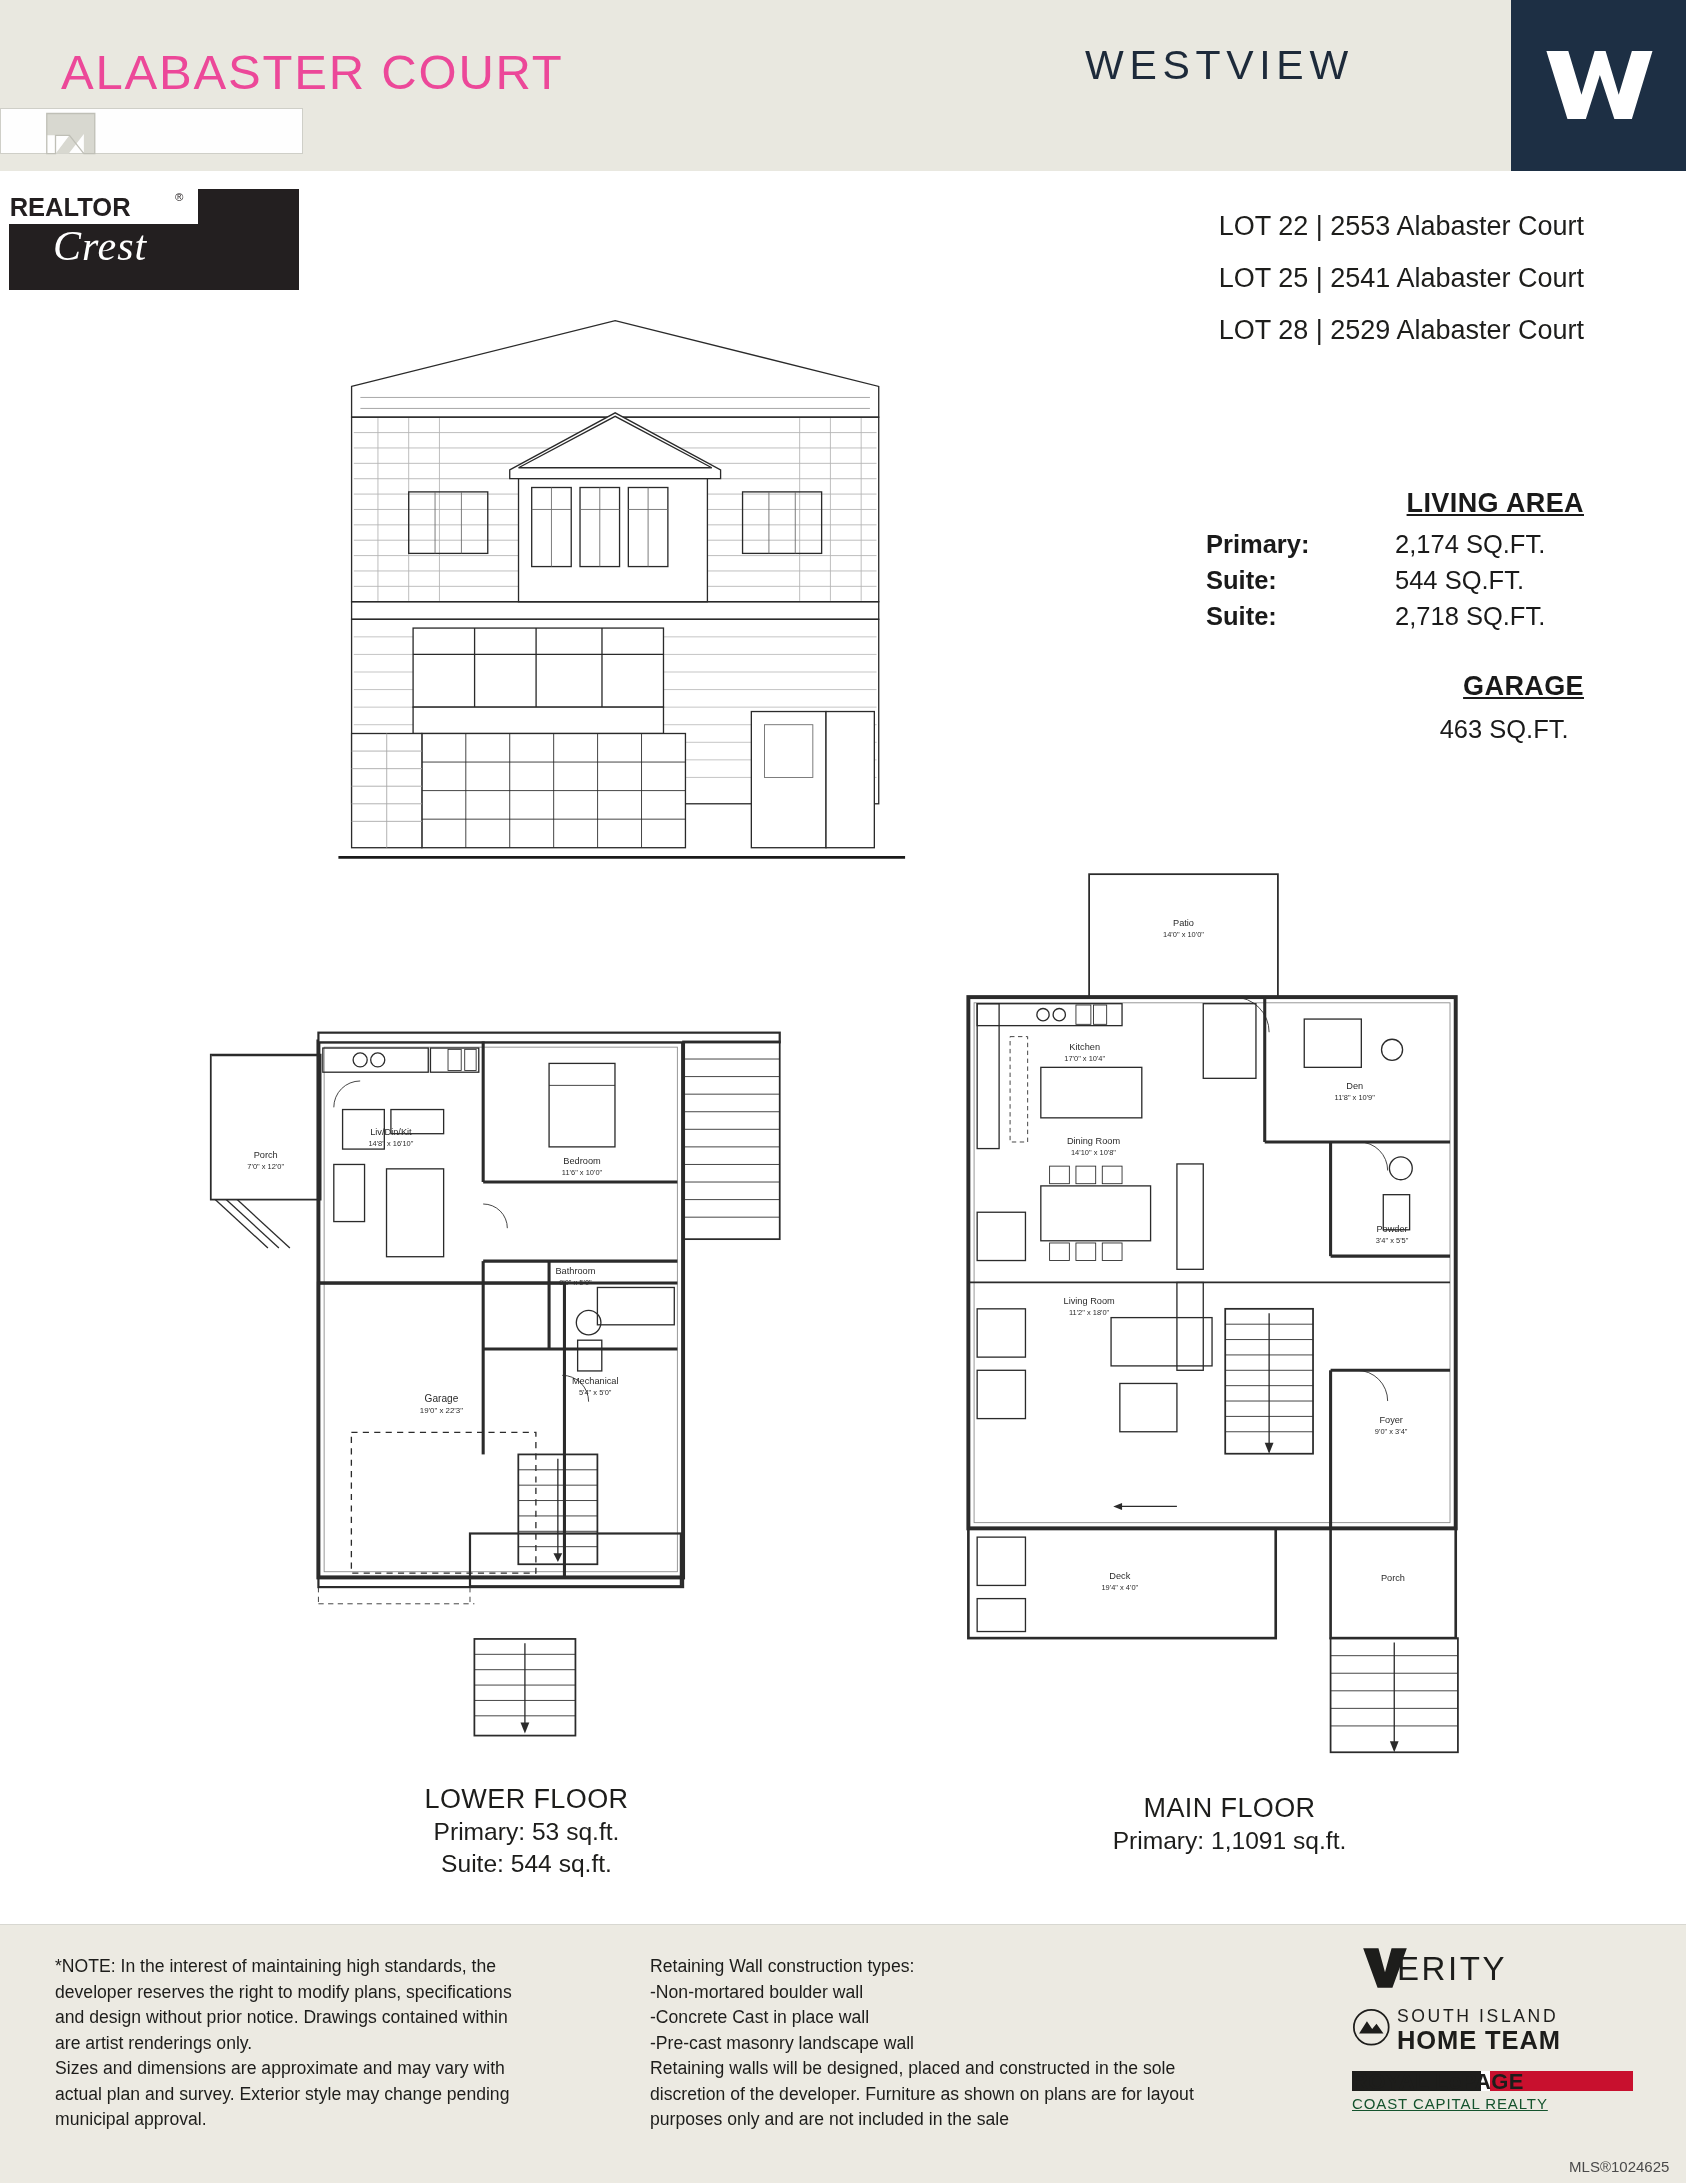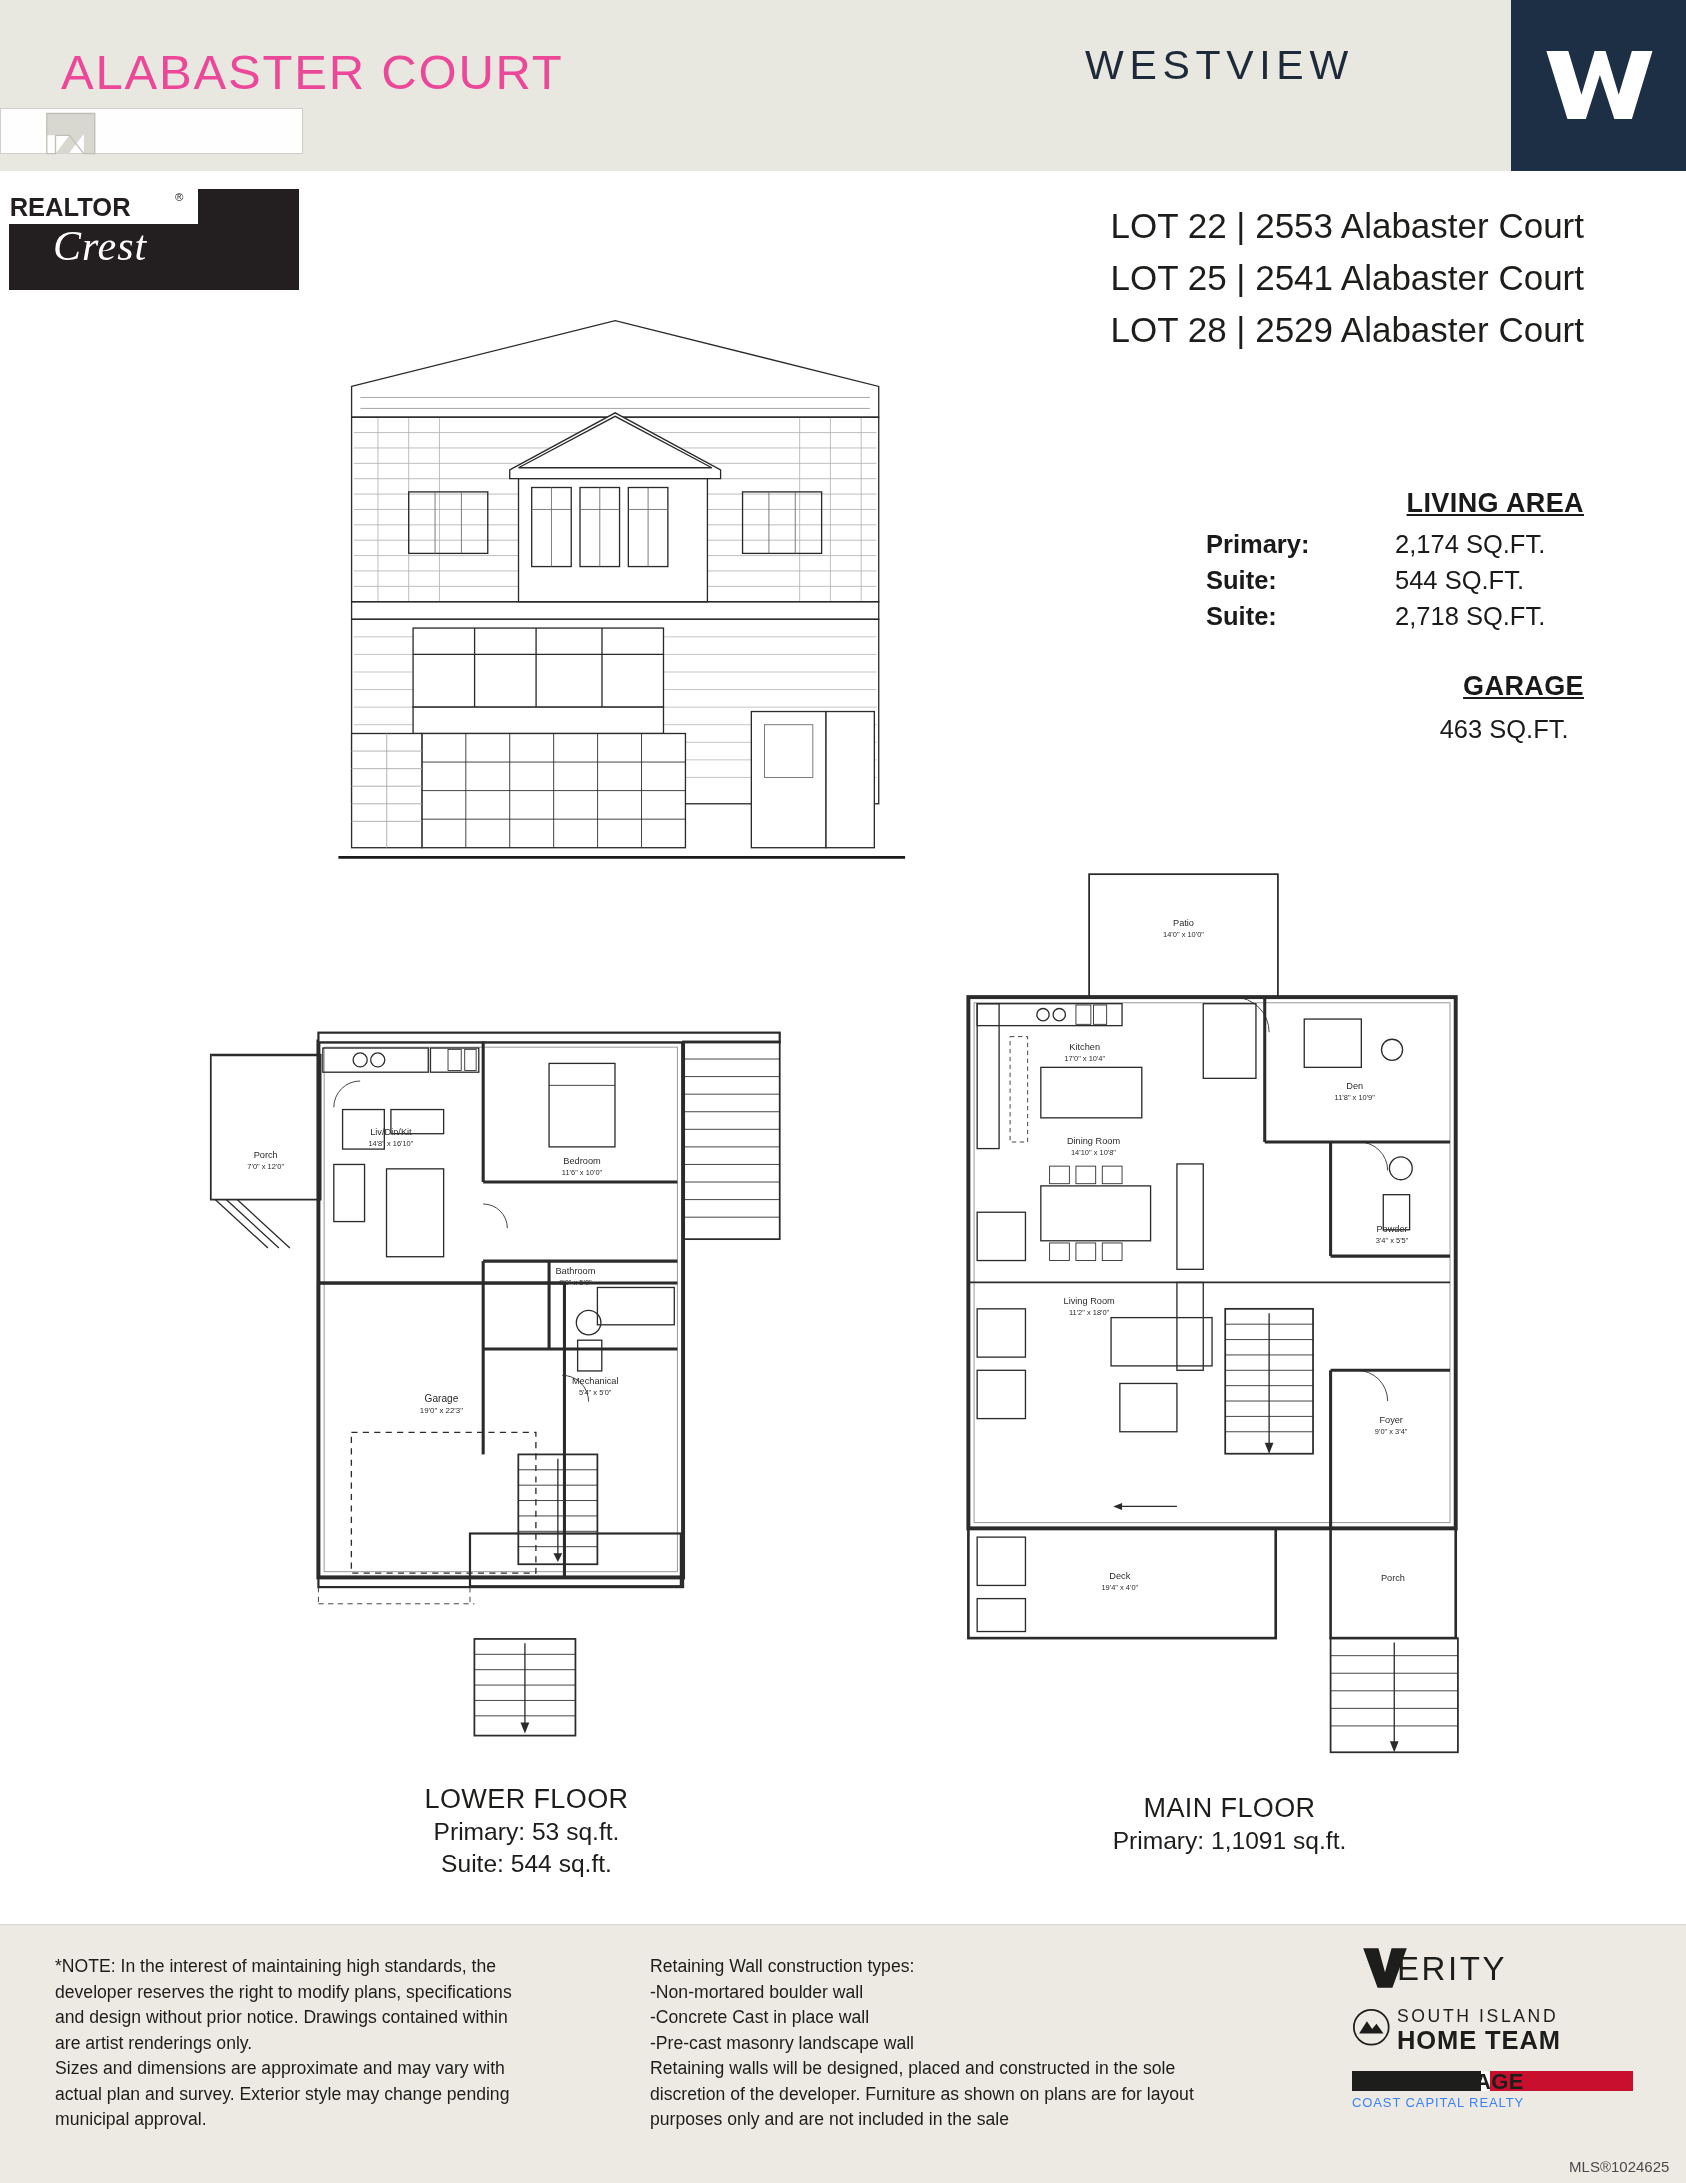--- a/index.html
+++ b/index.html
@@ -105,21 +105,21 @@
     color: #231f20;
   }
 
   
   .lots {
     position: absolute;
     right: 103px; top: 200px;
     text-align: right;
   }
   .lot-line {
-    font-size: 35px;
+    font-size: 27px;
     line-height: 52px;
     color: #1d1d1b;
     white-space: nowrap;
     margin-left: 34px;
   }
 
   
   .living-area {
     position: absolute;
     right: 103px; top: 488px;
@@ -232,21 +232,21 @@
     position: absolute; left: 52px; top: 121px;
     width: 281px; height: 20px;
     background: linear-gradient(90deg,#1d1d1b 0 46%, #ffffff 46% 49%, #c8102e 49% 100%);
   }
   .rlp-text {
     position: absolute; left: 52px; top: 119px;
     font-size: 22px; font-weight: 700; color: #1d1d1b; letter-spacing: 0.4px;
   }
   .rlp-sub {
     position: absolute; left: 52px; top: 145px;
-    font-size: 13px; letter-spacing: 0.9px; color: #3b82f6;
+    font-size: 15px; letter-spacing: 0.9px; color: #14532d; text-decoration: underline;
   }
   .mls {
     position: absolute; right: 17.6px; bottom: 8px;
     font-size: 15px; color: #4a4a4a;
   }
 
   
   svg text { font-family: "Liberation Sans", sans-serif; }
 </style>
 </head>

